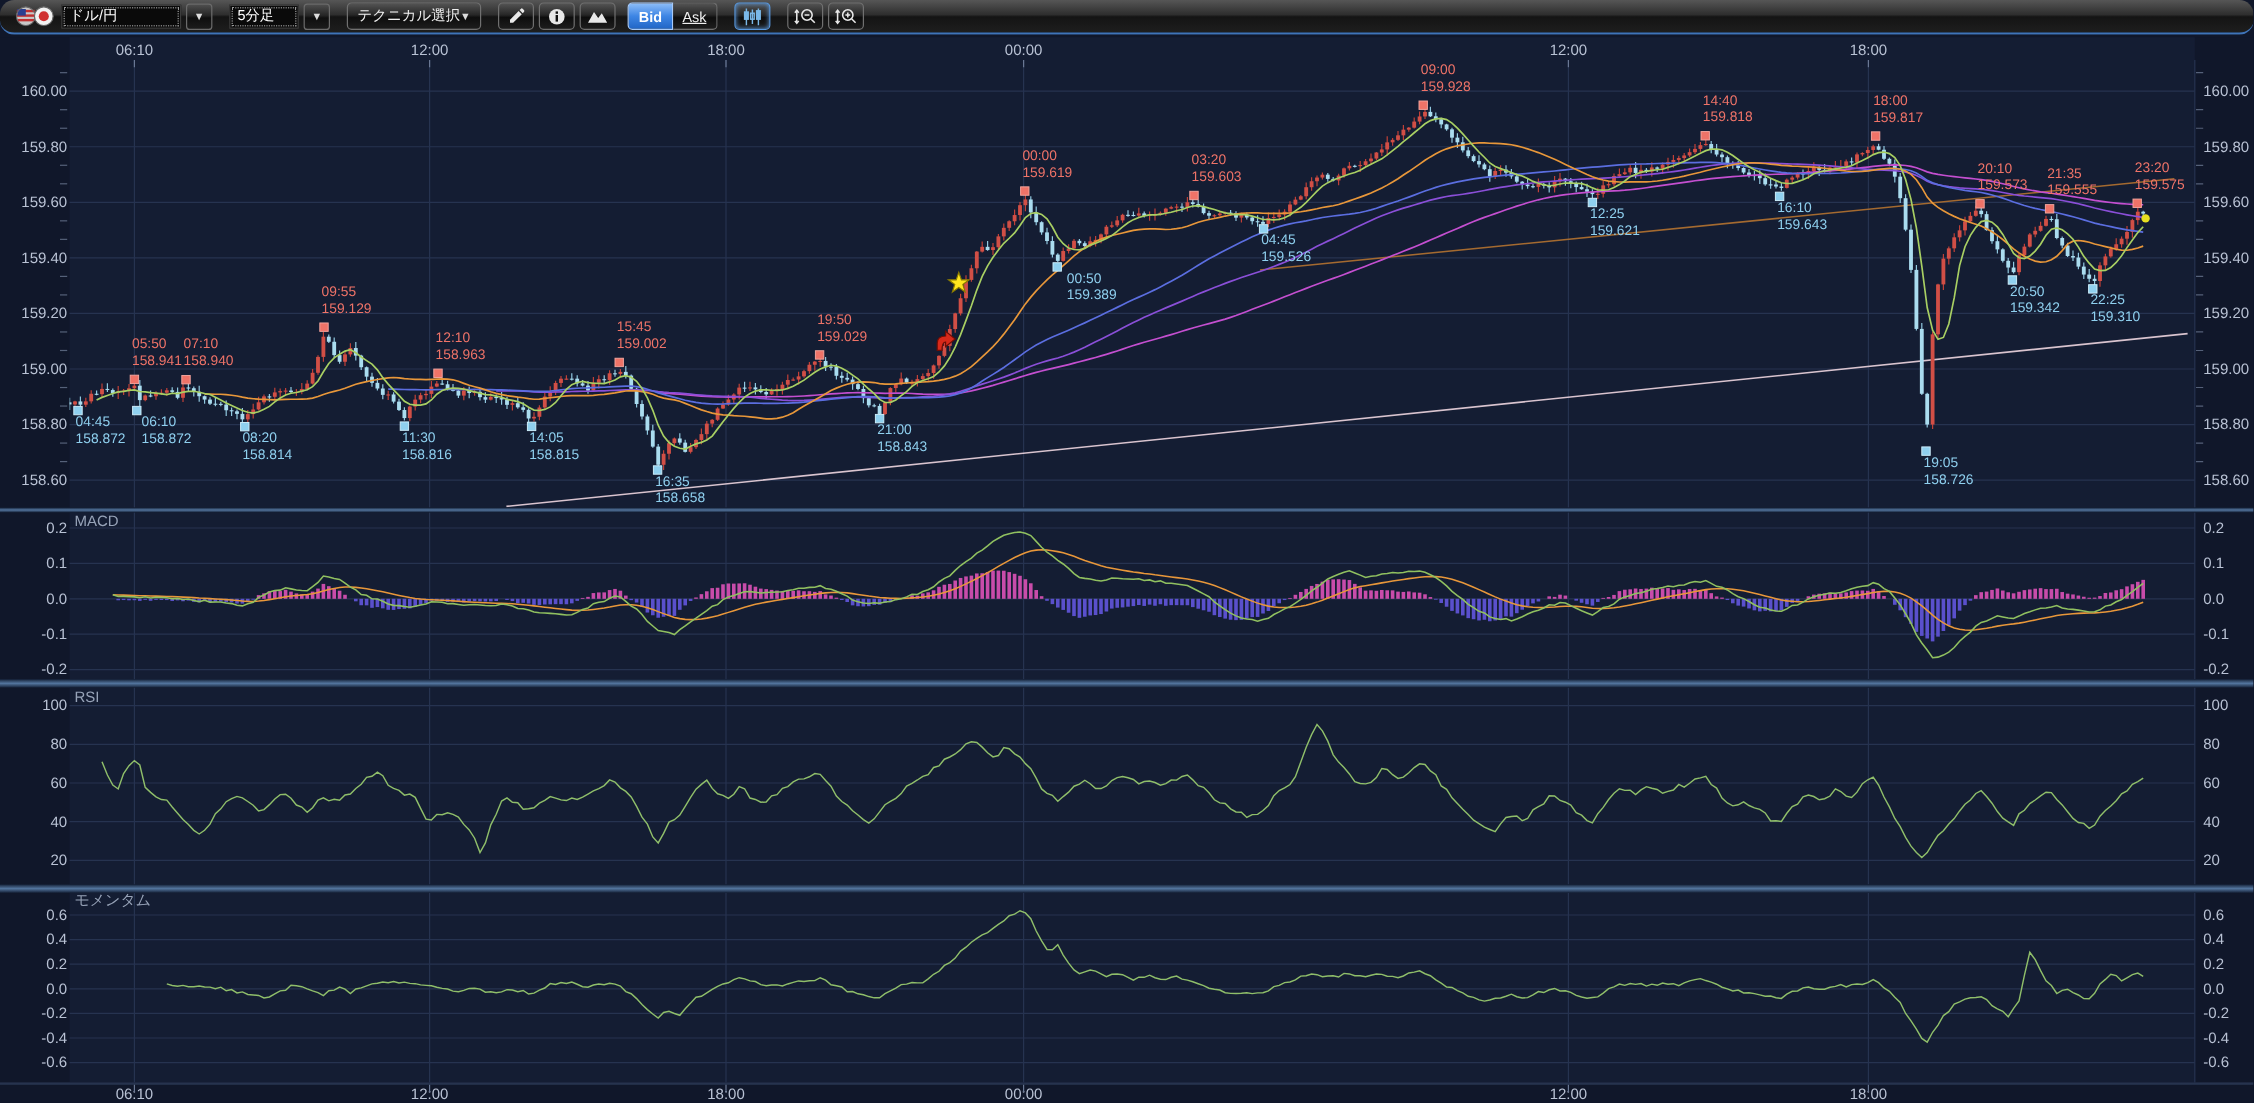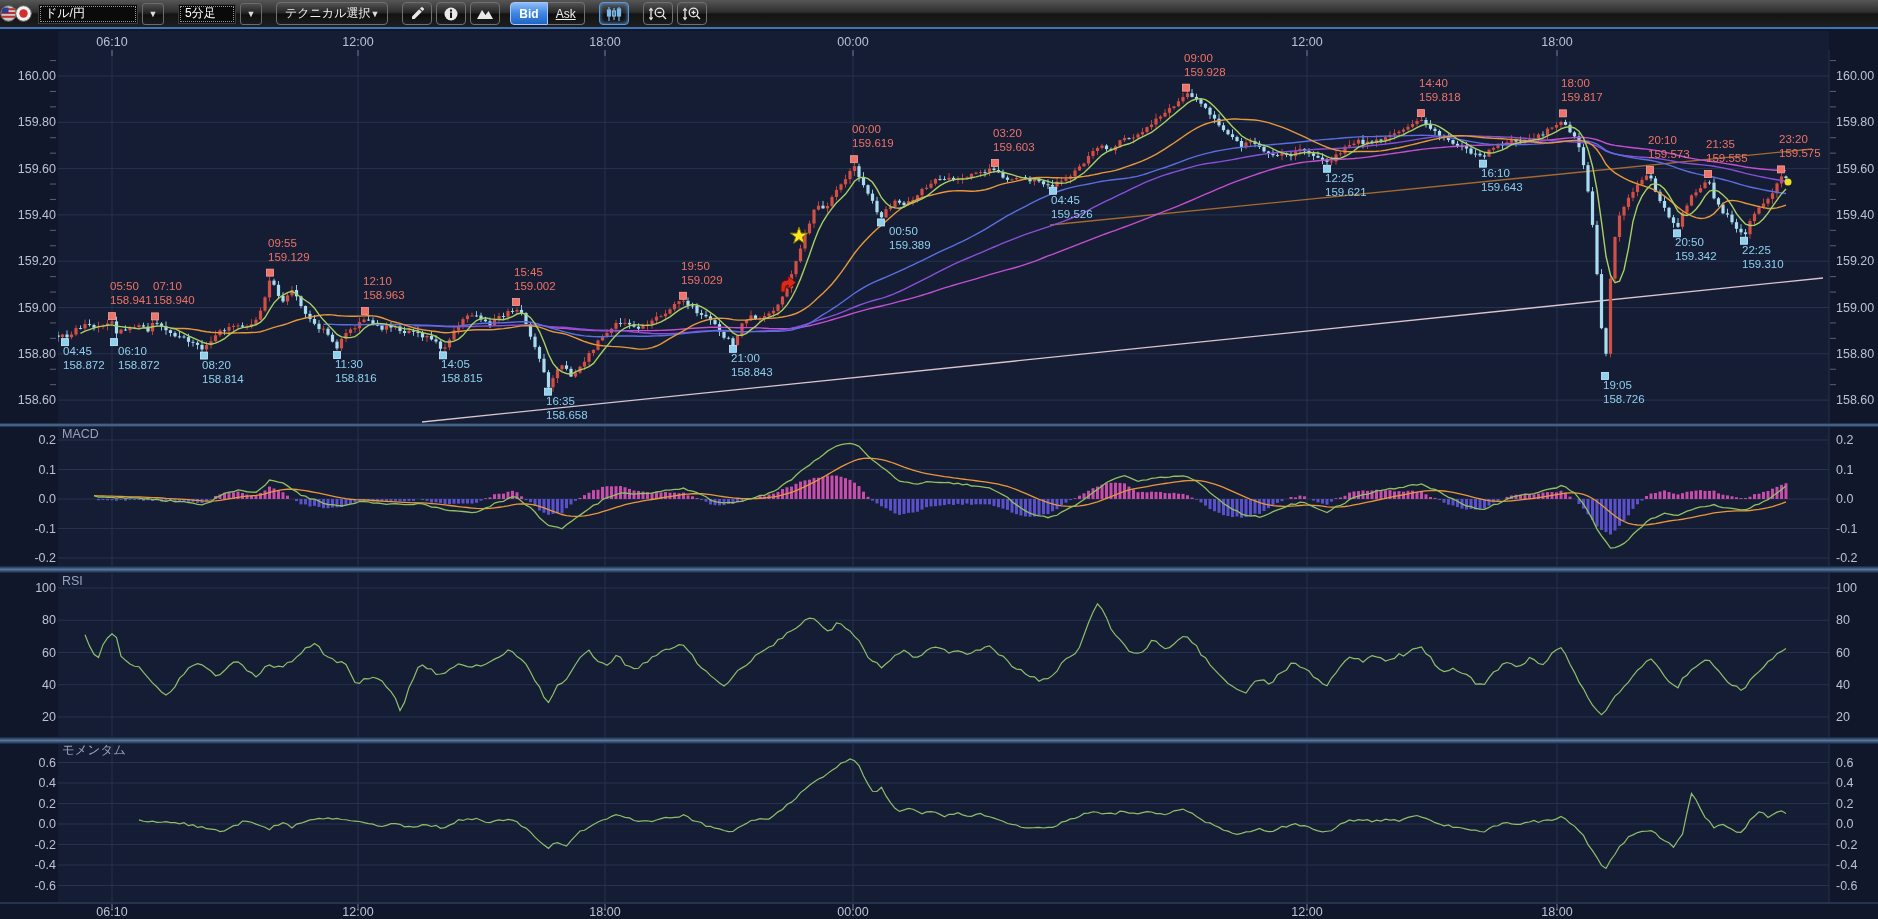--- a/index.html
+++ b/index.html
@@ -1,21 +1,21 @@
 <!DOCTYPE html>
 <html><head>
 <meta charset="utf-8">
 <style>
   html,body{margin:0;padding:0;background:#10172a;}
   body{width:1878px;height:919px;position:relative;overflow:hidden;
        font-family:"Liberation Sans","DejaVu Sans",sans-serif;}
   .toolbar{position:absolute;top:0;left:0;width:100%;height:29px;z-index:5;
-    display:flex;align-items:center;gap:4px;padding-left:0;box-sizing:border-box;
+    display:flex;align-items:center;gap:4px;padding-left:13px;box-sizing:border-box;
     background:linear-gradient(#565656,#2e2e2e 45%,#141414 52%,#1e1e1e);
-    border-bottom:2px solid #3f74b8;}
+    border-bottom:2px solid #3f74b8;border-radius:12px;}
   .flags{display:flex;align-items:center;margin-right:2px;}
   .field{height:18px;background:#0a0a0a;border:1px solid #3c3c3c;color:#fff;
     display:flex;align-items:center;padding:0 6px;font-size:12px;
     outline:1px dotted #9a9a9a;outline-offset:-3px;}
   .field.pair{width:86px;}
   .field.tf{width:44px;}
   .ddbtn{width:22px;height:22px;display:flex;align-items:center;justify-content:center;
     background:linear-gradient(#4e4e4e,#242424 45%,#0f0f0f 55%,#1c1c1c);
     border:1px solid #6b6b6b;border-radius:3px;color:#eee;font-size:9px;padding:0;}
   .tbtn{height:23px;display:flex;align-items:center;justify-content:center;gap:0;

